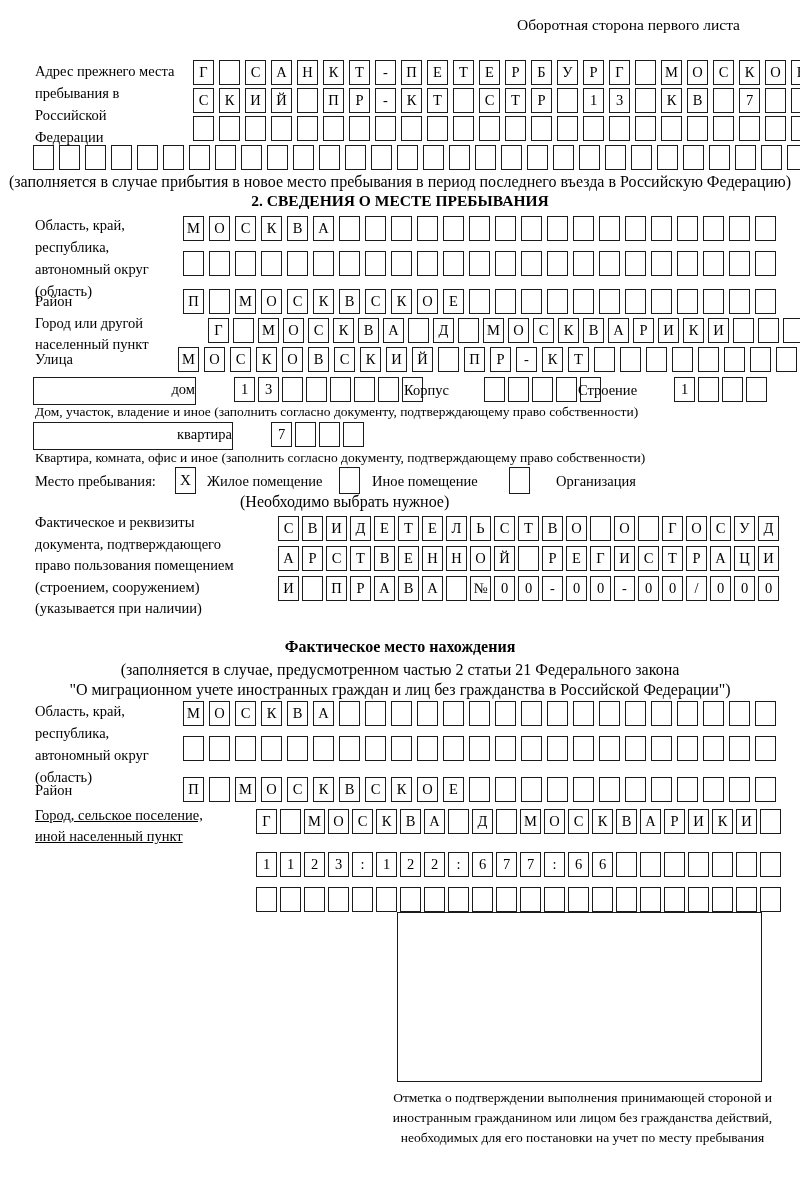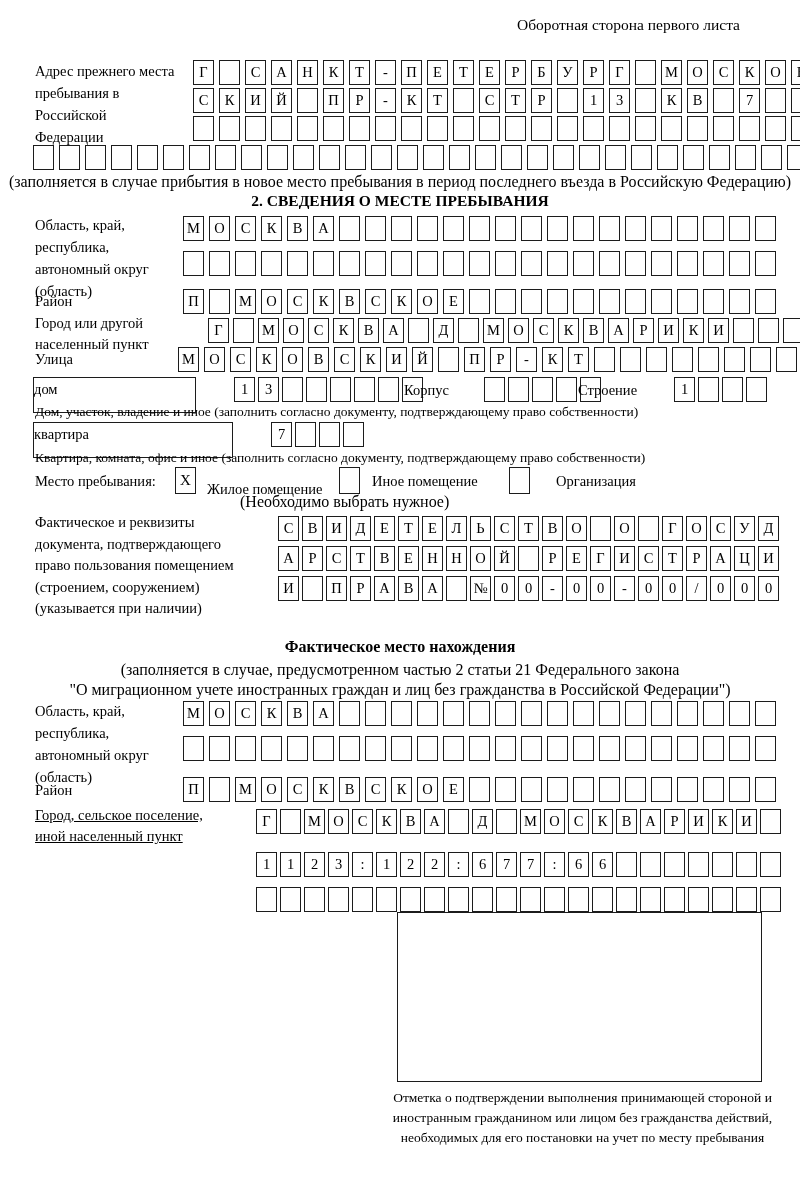--- a/index.html
+++ b/index.html
@@ -14,22 +14,22 @@
   .title { font-weight:bold; font-size:15.5px; }
   .cellrow { white-space:nowrap;margin-left:28px; }
   .cell {
     display:inline-block; box-sizing:border-box; width:21px; height:25px;
     border:1.6px solid #1c1c1c; margin-right:5px; text-align:center;
     line-height:22px; font-size:14.5px; vertical-align:top; overflow:hidden;
   }
   .p25 .cell { margin-right:4px; }
   .p24 .cell { margin-right:3px; }
   .widebox {
-    box-sizing:border-box; border:1.6px solid #1c1c1c; height:36px;
-    text-align:left; font-size:14.5px; line-height:23px;
+    box-sizing:border-box; border:1.6px solid #1c1c1c; height:28px;
+    text-align:right; font-size:14.5px; line-height:23px;
   }
   .checkbox {
     display:inline-block; box-sizing:border-box; width:21px; height:27px;
     border:1.6px solid #1c1c1c; text-align:center; line-height:24px;
     font-size:15px; vertical-align:middle;
   }
   .stampbox { box-sizing:border-box; border:1.6px solid #1c1c1c; background:#fff; }
 </style>
 </head>
 <body>
@@ -67,21 +67,21 @@
   <div class="abs lbl" style="left:578px; top:379px;">Строение</div>
   <div class="abs cellrow p24" style="left:646px; top:377px;"><span class="cell">1</span><span class="cell">&nbsp;</span><span class="cell">&nbsp;</span><span class="cell">&nbsp;</span></div>
   <div class="abs" style="left:35px; top:404px; font-size:13.5px;">Дом, участок, владение и иное (заполнить согласно документу, подтверждающему право собственности)</div>
 
   <div class="abs widebox" style="left:33px; top:422px; width:200px;">квартира</div>
   <div class="abs cellrow p24" style="left:243px; top:422px;"><span class="cell">7</span><span class="cell">&nbsp;</span><span class="cell">&nbsp;</span><span class="cell">&nbsp;</span></div>
   <div class="abs" style="left:35px; top:450px; font-size:13.5px;">Квартира, комната, офис и иное (заполнить согласно документу, подтверждающему право собственности)</div>
 
   <div class="abs lbl" style="left:35px; top:470px;">Место пребывания:</div>
   <span class="abs checkbox" style="left:175px; top:467px;">X</span>
-  <div class="abs lbl" style="left:207px; top:470px;margin-top:8px;">Жилое помещение</div>
+  <div class="abs lbl" style="left:207px; top:470px;">Жилое помещение</div>
   <span class="abs checkbox" style="left:339px; top:467px;"></span>
   <div class="abs lbl" style="left:372px; top:470px;">Иное помещение</div>
   <span class="abs checkbox" style="left:509px; top:467px;"></span>
   <div class="abs lbl" style="left:556px; top:470px;">Организация</div>
   <div class="abs note" style="left:240px; top:493px;">(Необходимо выбрать нужное)</div>
 
   <div class="abs lbl" style="left:35px; top:512px; width:215px; line-height:21.5px;">Фактическое и реквизиты документа, подтверждающего право пользования помещением (строением, сооружением) (указывается при наличии)</div>
   <div class="abs cellrow p24" style="left:250px; top:516px;"><span class="cell">С</span><span class="cell">В</span><span class="cell">И</span><span class="cell">Д</span><span class="cell">Е</span><span class="cell">Т</span><span class="cell">Е</span><span class="cell">Л</span><span class="cell">Ь</span><span class="cell">С</span><span class="cell">Т</span><span class="cell">В</span><span class="cell">О</span><span class="cell">&nbsp;</span><span class="cell">О</span><span class="cell">&nbsp;</span><span class="cell">Г</span><span class="cell">О</span><span class="cell">С</span><span class="cell">У</span><span class="cell">Д</span></div>
   <div class="abs cellrow p24" style="left:250px; top:546px;"><span class="cell">А</span><span class="cell">Р</span><span class="cell">С</span><span class="cell">Т</span><span class="cell">В</span><span class="cell">Е</span><span class="cell">Н</span><span class="cell">Н</span><span class="cell">О</span><span class="cell">Й</span><span class="cell">&nbsp;</span><span class="cell">Р</span><span class="cell">Е</span><span class="cell">Г</span><span class="cell">И</span><span class="cell">С</span><span class="cell">Т</span><span class="cell">Р</span><span class="cell">А</span><span class="cell">Ц</span><span class="cell">И</span></div>
   <div class="abs cellrow p24" style="left:250px; top:576px;"><span class="cell">И</span><span class="cell">&nbsp;</span><span class="cell">П</span><span class="cell">Р</span><span class="cell">А</span><span class="cell">В</span><span class="cell">А</span><span class="cell">&nbsp;</span><span class="cell">№</span><span class="cell">0</span><span class="cell">0</span><span class="cell">-</span><span class="cell">0</span><span class="cell">0</span><span class="cell">-</span><span class="cell">0</span><span class="cell">0</span><span class="cell">/</span><span class="cell">0</span><span class="cell">0</span><span class="cell">0</span></div>

